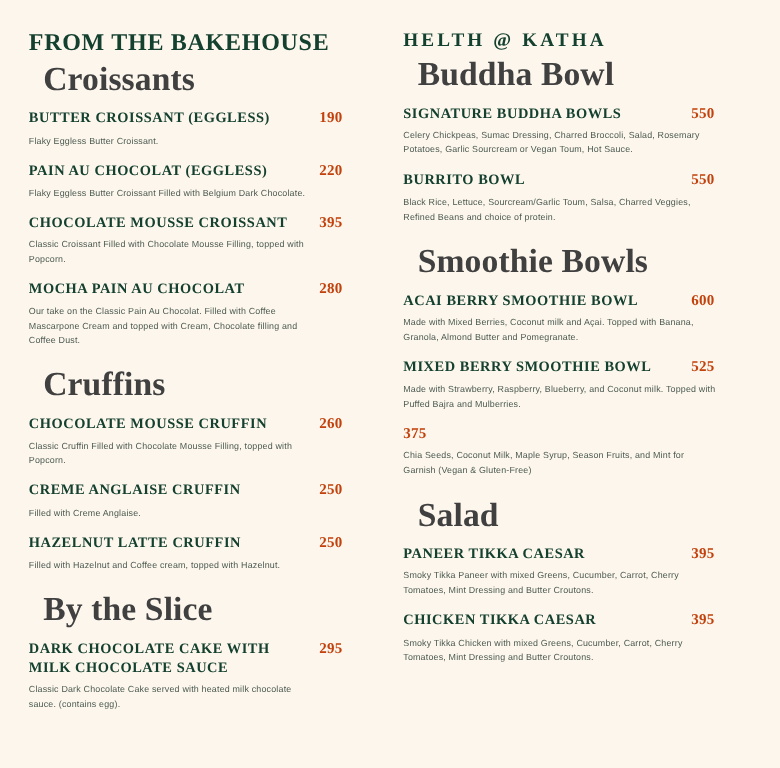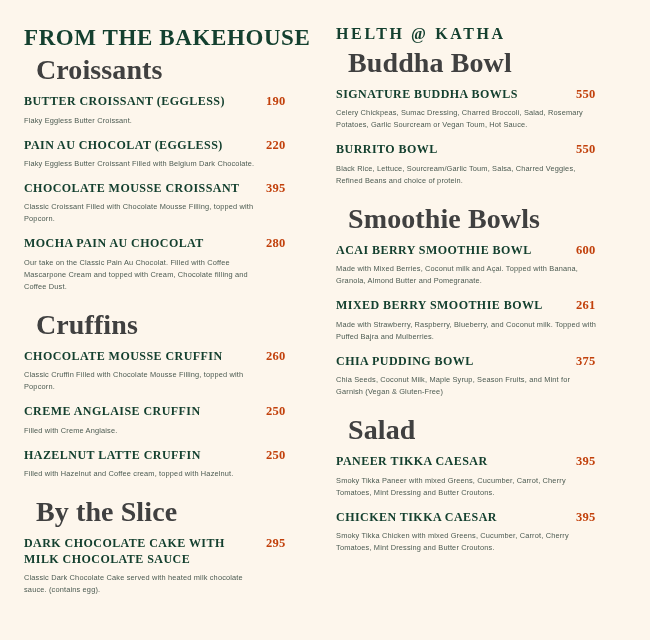--- a/index.html
+++ b/index.html
@@ -32,21 +32,21 @@
   }
   .column-right {
     width: 316px;
     padding-left: 12px;
   }
 
   .column-title {
     font-family: "Liberation Serif", serif;
     font-weight: bold;
     color: #14402f;
-    font-size: 23px;
+    font-size: 20px;
     line-height: 1.04;
     letter-spacing: 0.6px;
     margin: 0 0 4px 0;
     white-space: nowrap;
   }
   .column-right .column-title {
     letter-spacing: 2.6px;
     font-size: 16px;
   }
 
@@ -217,27 +217,26 @@
           <div class="item">
             <div class="item-head">
               <div class="item-name">ACAI BERRY SMOOTHIE BOWL</div>
               <div class="item-price">600</div>
             </div>
             <div class="item-desc">Made with Mixed Berries, Coconut milk and Açai. Topped with Banana, Granola, Almond Butter and Pomegranate.</div>
           </div>
           <div class="item">
             <div class="item-head">
               <div class="item-name">MIXED BERRY SMOOTHIE BOWL</div>
-              <div class="item-price">261</div>
+              <div class="item-price">525</div>
             </div>
             <div class="item-desc">Made with Strawberry, Raspberry, Blueberry, and Coconut milk. Topped with Puffed Bajra and Mulberries.</div>
           </div>
           <div class="item">
             <div class="item-head">
-              <div class="item-name">CHIA PUDDING BOWL</div>
               <div class="item-price">375</div>
             </div>
             <div class="item-desc">Chia Seeds, Coconut Milk, Maple Syrup, Season Fruits, and Mint for Garnish (Vegan &amp; Gluten-Free)</div>
           </div>
         </div>
         <div class="section">
           <h2 class="section-title">Salad</h2>
           <div class="item">
             <div class="item-head">
               <div class="item-name">PANEER TIKKA CAESAR</div>

